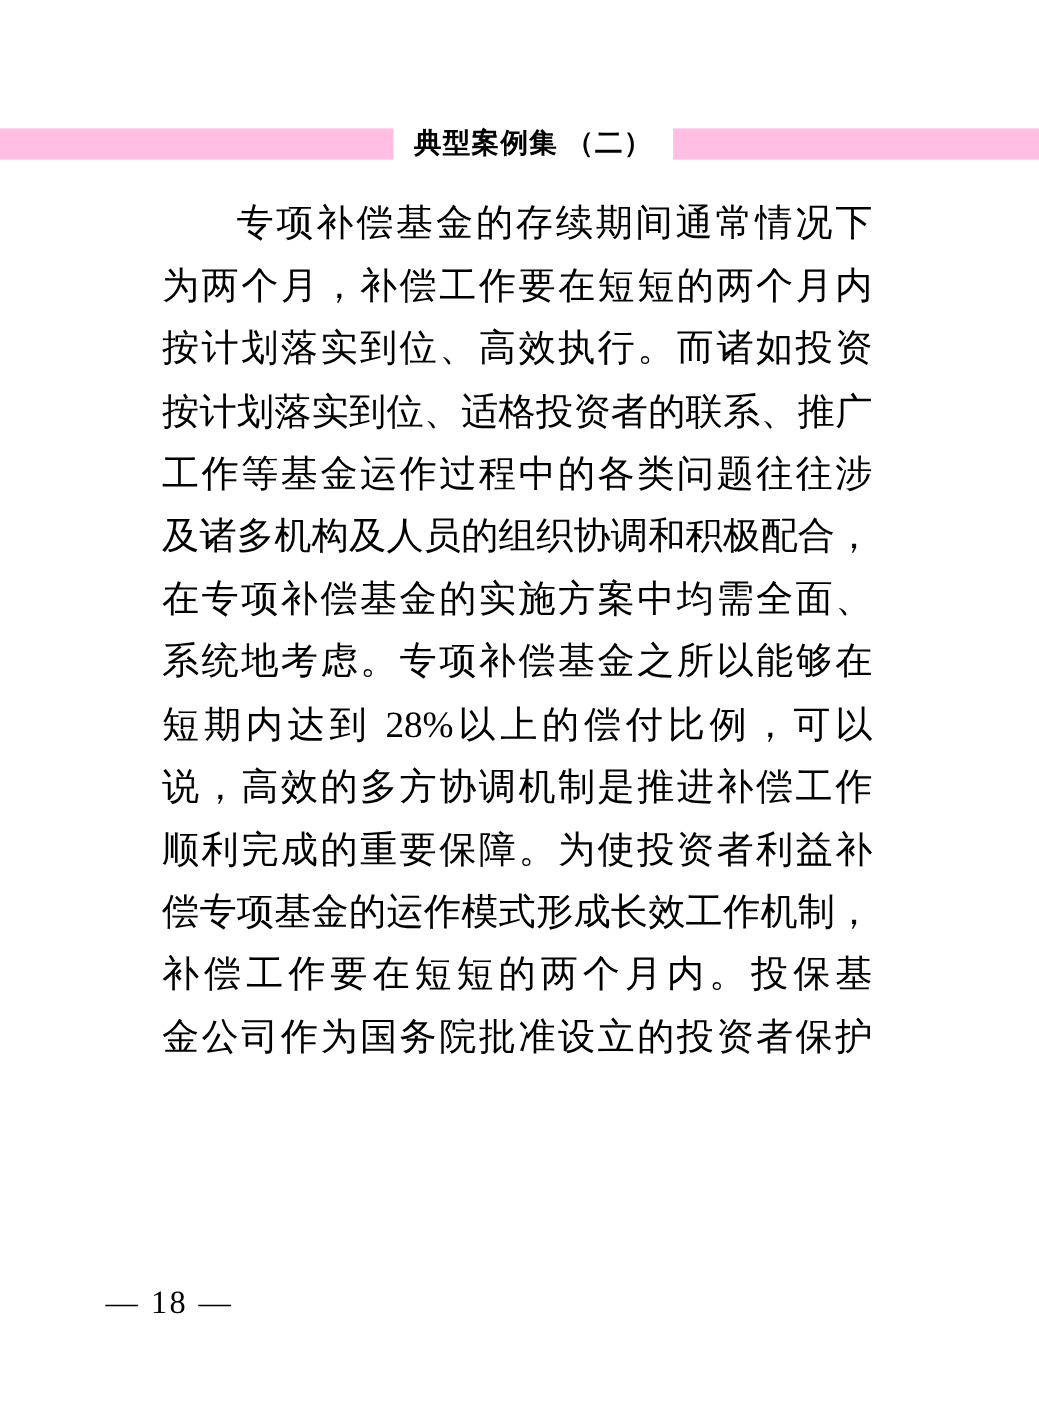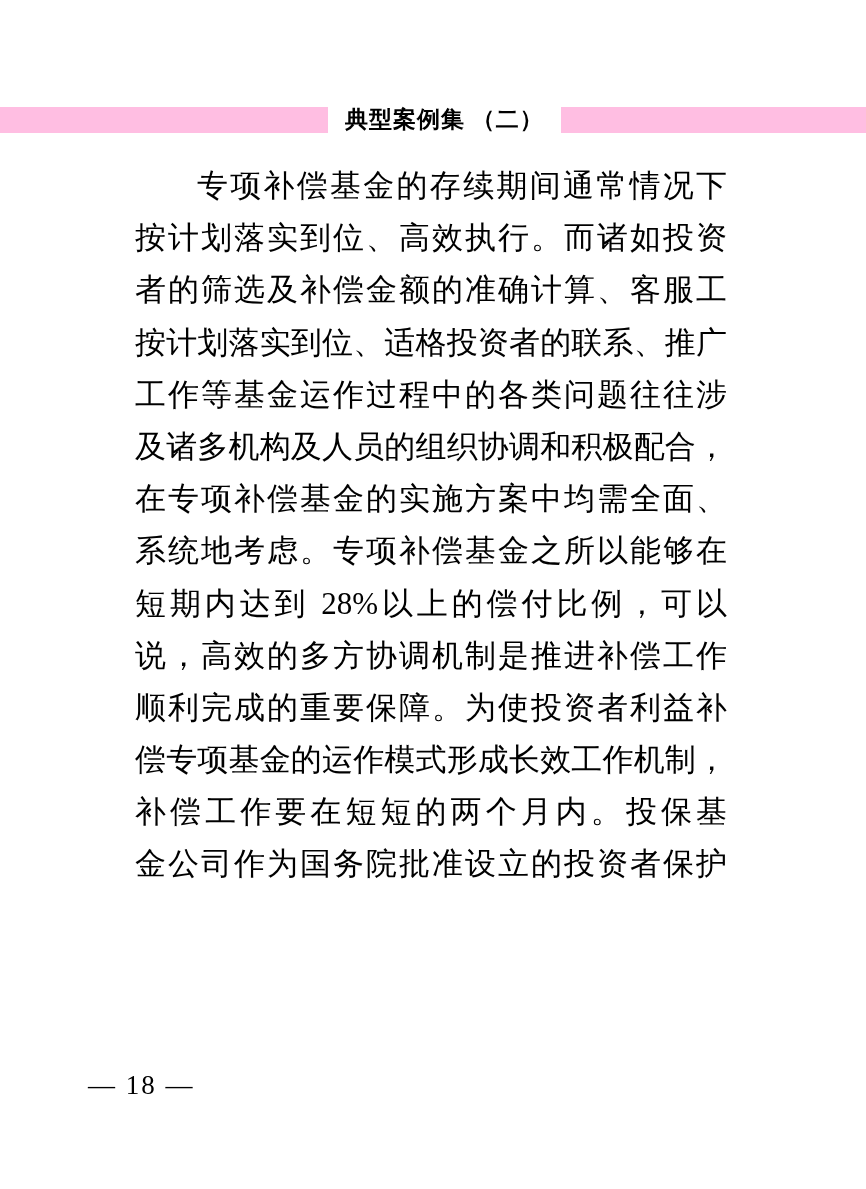--- a/index.html
+++ b/index.html
@@ -79,22 +79,22 @@
 <div class="page">
 
   <div class="header">
     <div class="rule rule-left" data-bind-bg="header.bar_color" style="background: rgb(255, 190, 226);"></div>
     <div class="header-title" data-bind="header.title">典型案例集 （二）</div>
     <div class="rule rule-right" data-bind-bg="header.bar_color" style="background: rgb(255, 190, 226);"></div>
   </div>
 
   <div class="bodytext">
     <div class="line indent" data-bind="body.lines.0">专项补偿基金的存续期间通常情况下</div>
+    <div class="line" data-bind="body.lines.1">为两个月，补偿工作要在短短的两个月内</div>
     <div class="line" data-bind="body.lines.3">按计划落实到位、高效执行。而诸如投资</div>
-    <div class="line" data-bind="body.lines.5">者的筛选及补偿金额的准确计算、客服工</div>
     <div class="line" data-bind="body.lines.6">按计划落实到位、适格投资者的联系、推广</div>
     <div class="line" data-bind="body.lines.7">工作等基金运作过程中的各类问题往往涉</div>
     <div class="line" data-bind="body.lines.8">及诸多机构及人员的组织协调和积极配合，</div>
     <div class="line" data-bind="body.lines.9">在专项补偿基金的实施方案中均需全面、</div>
     <div class="line" data-bind="body.lines.10">系统地考虑。专项补偿基金之所以能够在</div>
     <div class="line" data-bind="body.lines.11">短期内达到 28%以上的偿付比例，可以</div>
     <div class="line" data-bind="body.lines.12">说，高效的多方协调机制是推进补偿工作</div>
     <div class="line" data-bind="body.lines.13">顺利完成的重要保障。为使投资者利益补</div>
     <div class="line" data-bind="body.lines.14">偿专项基金的运作模式形成长效工作机制，</div>
     <div class="line" data-bind="body.lines.15">补偿工作要在短短的两个月内。投保基</div>

